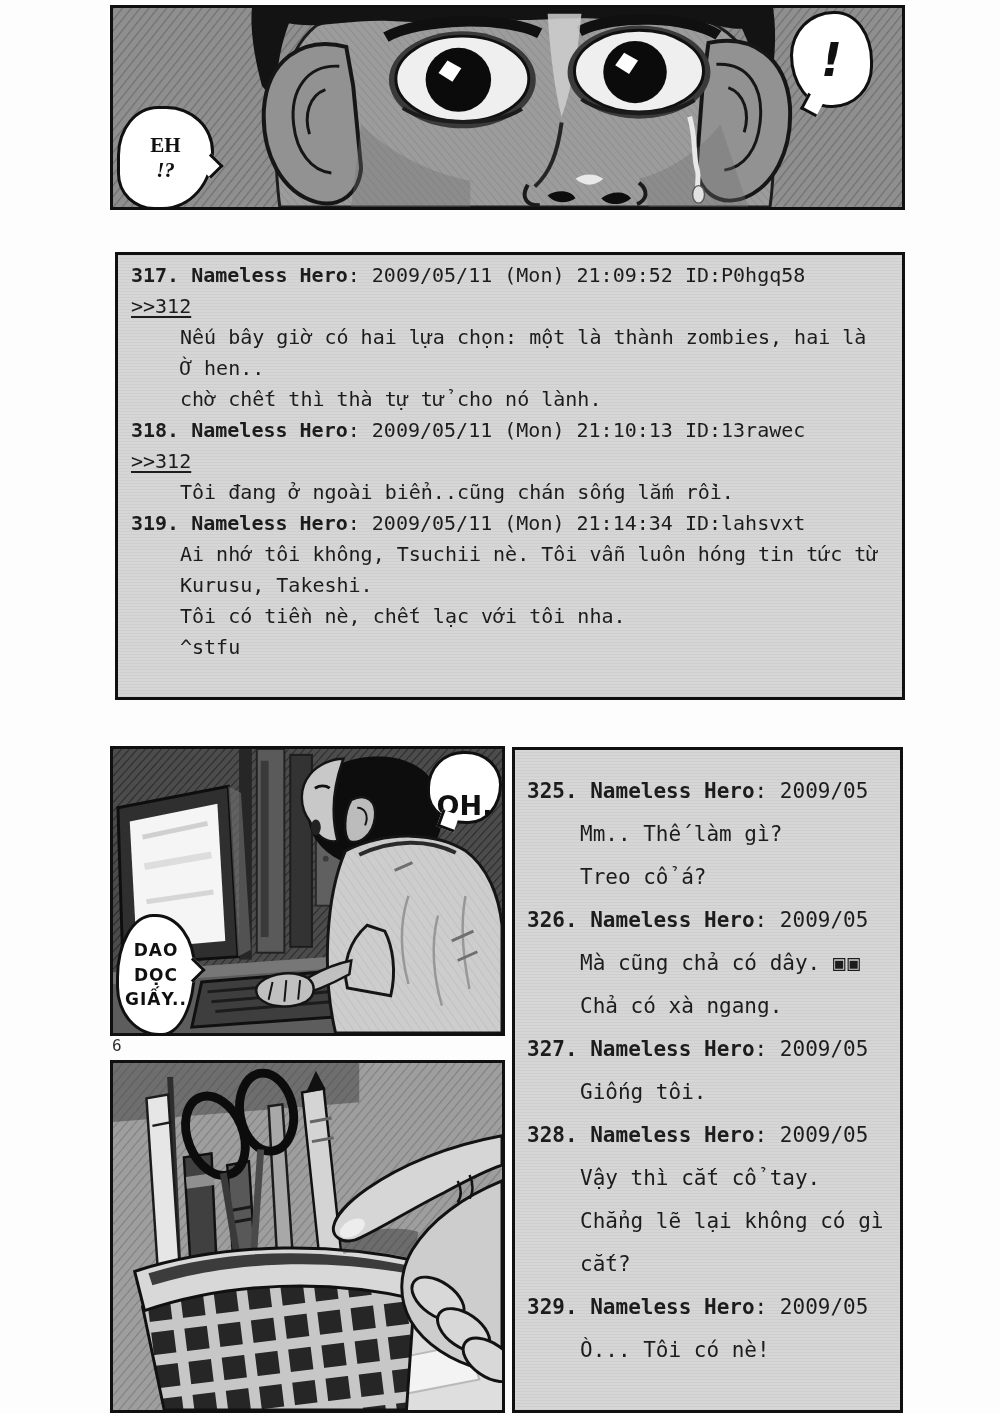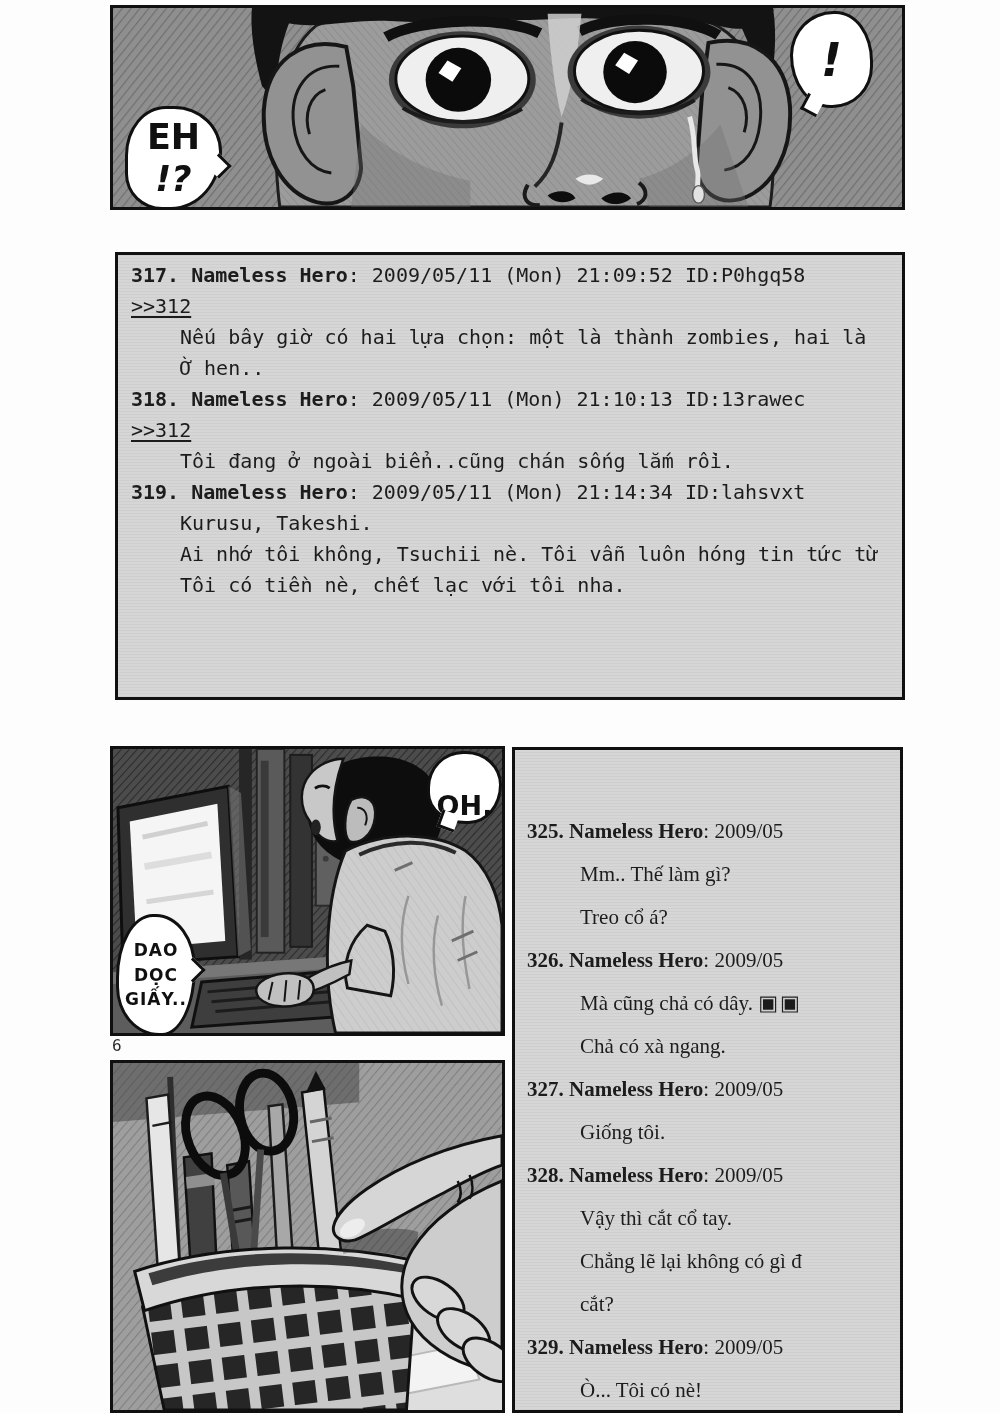--- a/index.html
+++ b/index.html
@@ -14,37 +14,37 @@
   #panel-computer{left:110px;top:746px;width:395px;height:290px;}
   #panel-basket{left:110px;top:1060px;width:395px;height:353px;}
   #forum-2{left:512px;top:747px;width:391px;height:666px;}
 
   
   .forum{background:#d6d6d6;
          background-image:repeating-linear-gradient(0deg, rgba(0,0,0,0.035) 0 1px, transparent 1px 3px);
          font-family:"DejaVu Sans Mono","Liberation Mono",monospace;color:#1c1c1c;
          white-space:nowrap;}
   #forum-1{font-size:20px;padding:5px 6px 0 13px;}
-  #forum-2{font-size:21px;padding:60px 4px 0 12px;font-family:Liberation Serif, serif;}
+  #forum-2{font-size:21px;padding:20px 4px 0 12px;}
   #forum-1 .fl{line-height:31px;height:31px;}
   #forum-2 .fl{line-height:43px;height:43px;}
   .fl{overflow:hidden;}
   .f-strong{font-weight:bold;}
   .f-ref{text-decoration:underline;text-underline-offset:3px;}
   #forum-1 .f-body{padding-left:49px;}
   #forum-2 .f-body{padding-left:53px;}
   .f-icons{letter-spacing:2px;}
 
   
   .bubble{position:absolute;background:#ffffff;border:3px solid #101010;color:#101010;
           display:flex;flex-direction:column;align-items:center;justify-content:center;
           text-align:center;font-weight:bold;z-index:6;box-sizing:border-box;}
   .bubble::after{content:"";position:absolute;width:15px;height:15px;background:#ffffff;}
-  .bubble-eh{left:12px;top:98px;width:97px;height:104px;font-size:35px;line-height:1.2;
-             border-radius:46% 54% 58% 42% / 52% 48% 62% 38%;}
+  .bubble-eh{left:4px;top:98px;width:97px;height:104px;font-size:21px;line-height:1.2;
+             border-radius:46% 54% 58% 42% / 52% 48% 62% 38%;font-family:Liberation Serif, serif;}
   .bubble-eh::after{right:-9px;top:48px;border-top:3px solid #101010;border-right:3px solid #101010;transform:rotate(45deg);}
   .bubble-eh .it{font-style:italic;}
   .bubble-excl{left:677px;top:3px;width:83px;height:97px;font-size:46px;font-style:italic;
                border-radius:54% 46% 50% 50% / 47% 53% 44% 56%;}
   .bubble-excl::after{left:10px;bottom:-9px;border-left:3px solid #101010;border-bottom:3px solid #101010;transform:rotate(28deg);}
   .bubble-oh{left:314px;top:2px;width:75px;height:73px;font-size:27px;
              border-radius:50% 50% 46% 54% / 52% 48% 56% 44%;justify-content:flex-end;}
   .bubble-oh::after{left:9px;bottom:-9px;border-left:3px solid #101010;border-bottom:3px solid #101010;transform:rotate(20deg);}
   .bubble-dao{left:3px;top:165px;width:80px;height:122px;font-size:17px;line-height:1.45;letter-spacing:1px;
               border-radius:48% 52% 44% 56% / 54% 46% 58% 42%;}
@@ -119,33 +119,35 @@
       <span>!</span>
     </div>
   </section>
 
   <section class="panel forum" id="forum-1">
       <div class="f-post">
         <div class="fl f-header"><span class="f-strong">317. Nameless Hero</span><span class="f-meta">: 2009/05/11 (Mon) 21:09:52 ID:P0hgq58</span></div>
         <div class="fl f-ref">&gt;&gt;312</div>
         <div class="fl f-body">Nếu bây giờ có hai lựa chọn: một là thành zombies, hai là</div>
         <div class="fl f-body">Ờ hen..</div>
+        <div class="fl f-body">chờ chết thì thà tự tử cho nó lành.</div>
       </div>
       <div class="f-post">
         <div class="fl f-header"><span class="f-strong">318. Nameless Hero</span><span class="f-meta">: 2009/05/11 (Mon) 21:10:13 ID:13rawec</span></div>
         <div class="fl f-ref">&gt;&gt;312</div>
         <div class="fl f-body">Tôi đang ở ngoài biển..cũng chán sống lắm rồi.</div>
       </div>
       <div class="f-post">
         <div class="fl f-header"><span class="f-strong">319. Nameless Hero</span><span class="f-meta">: 2009/05/11 (Mon) 21:14:34 ID:lahsvxt</span></div>
+        <div class="fl f-body">Ai nhớ tôi không, Tsuchii nè. Tôi vẫn luôn hóng tin tức từ</div>
         <div class="fl f-body">Kurusu, Takeshi.</div>
-        <div class="fl f-body">Ai nhớ tôi không, Tsuchii nè. Tôi vẫn luôn hóng tin tức từ</div>
         <div class="fl f-body">Tôi có tiền nè, chết lạc với tôi nha.</div>
       </div>
       <div class="f-post">
+        <div class="fl f-body">^stfu</div>
       </div>
     </section>
 
   <section class="panel" id="panel-computer">
     <svg viewBox="0 0 395 290" preserveAspectRatio="none">
       <defs>
         <pattern id="cp-bg" width="6" height="6" patternUnits="userSpaceOnUse" patternTransform="rotate(42)">
           <rect width="6" height="6" fill="#4c4c4c"></rect>
             <line x1="0" y1="0" x2="0" y2="6" stroke="#2b2b2b" stroke-width="2.2"></line>
         </pattern>

